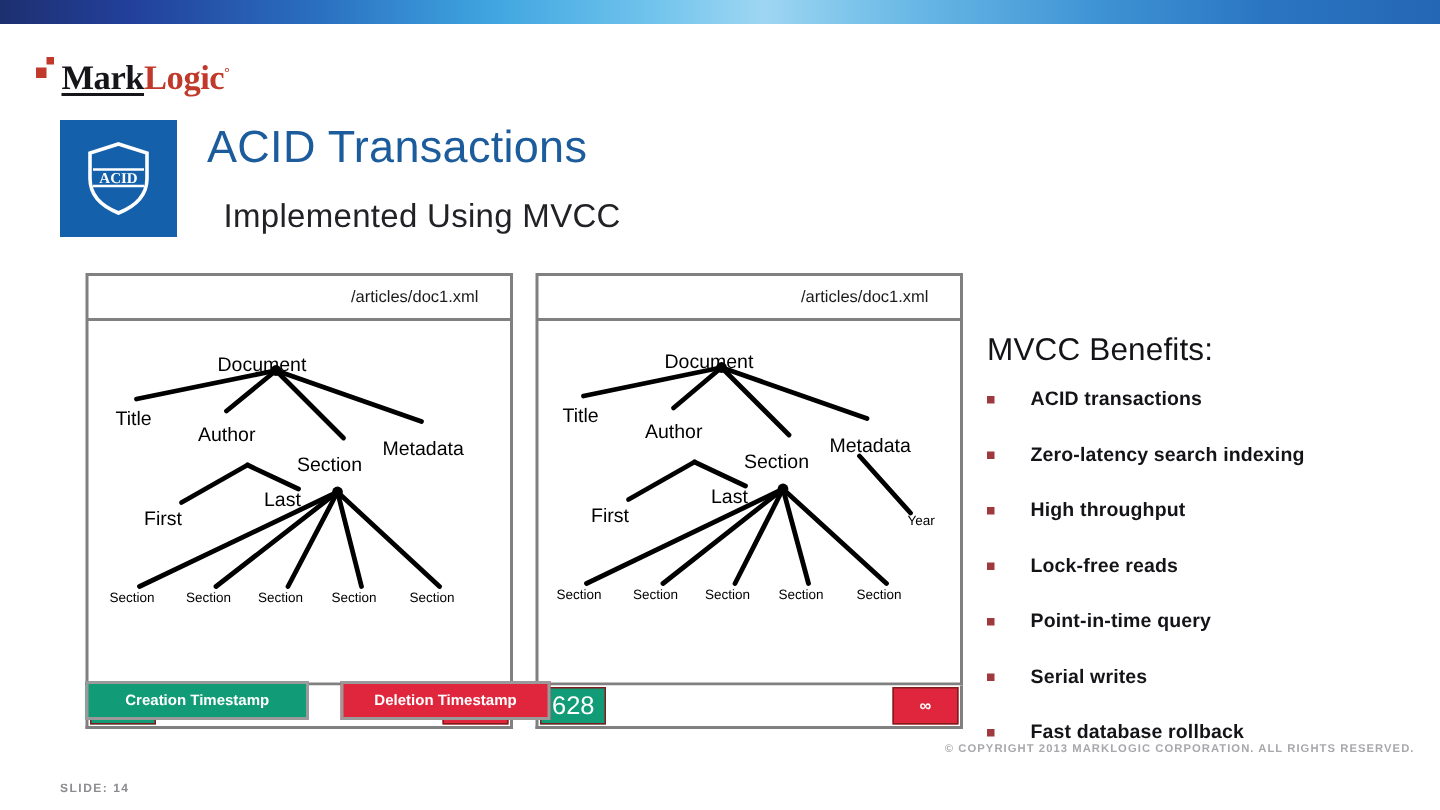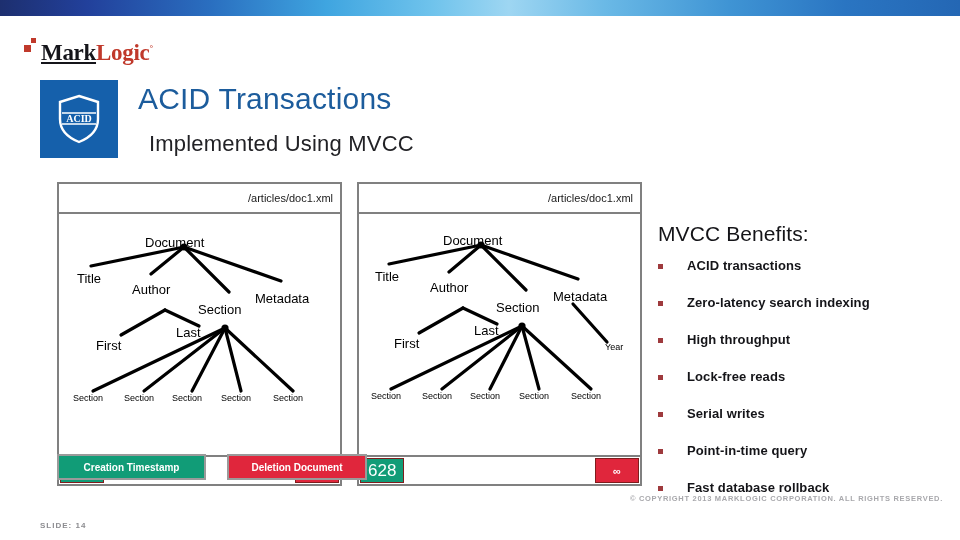--- a/index.html
+++ b/index.html
@@ -76,21 +76,21 @@
 
   
   .docbox { position: absolute; top: 182px; width: 285px; }
   .docbox-1 { left: 57px; }
   .docbox-2 { left: 357px; }
   .doc-header {
     height: 32px;
     border: 2px solid #808080;
     background: #ffffff;
     display: flex; align-items: center; justify-content: flex-end;
-    padding-right: 7px;
+    padding-right: 21px;
   }
   .doc-path { font-size: 11px; color: #1a1a1a; }
   .doc-body {
     position: relative;
     height: 243px;
     border: 2px solid #808080;
     border-top: none;
     background: #ffffff;
     overflow: hidden;
   }
@@ -290,33 +290,33 @@
     <div class="benefit-row">
       <span class="bullet"></span>
       <span class="benefit-label">High throughput</span>
     </div>
     <div class="benefit-row">
       <span class="bullet"></span>
       <span class="benefit-label">Lock-free reads</span>
     </div>
     <div class="benefit-row">
       <span class="bullet"></span>
+      <span class="benefit-label">Point-in-time query</span>
+    </div>
+    <div class="benefit-row">
+      <span class="bullet"></span>
       <span class="benefit-label">Serial writes</span>
-    </div>
-    <div class="benefit-row">
-      <span class="bullet"></span>
-      <span class="benefit-label">Point-in-time query</span>
     </div>
     <div class="benefit-row">
       <span class="bullet"></span>
       <span class="benefit-label">Fast database rollback</span>
     </div>
   </div>
 
   <div class="legend">
     <div class="legend-chip legend-create">Creation Timestamp</div>
-    <div class="legend-chip legend-delete">Deletion Document</div>
+    <div class="legend-chip legend-delete">Deletion Timestamp</div>
   </div>
 
   <div class="slide-no">SLIDE: 14</div>
   <div class="copyright">© COPYRIGHT 2013 MARKLOGIC CORPORATION. ALL RIGHTS RESERVED.</div>
 
 </div>
 
 </body></html>

